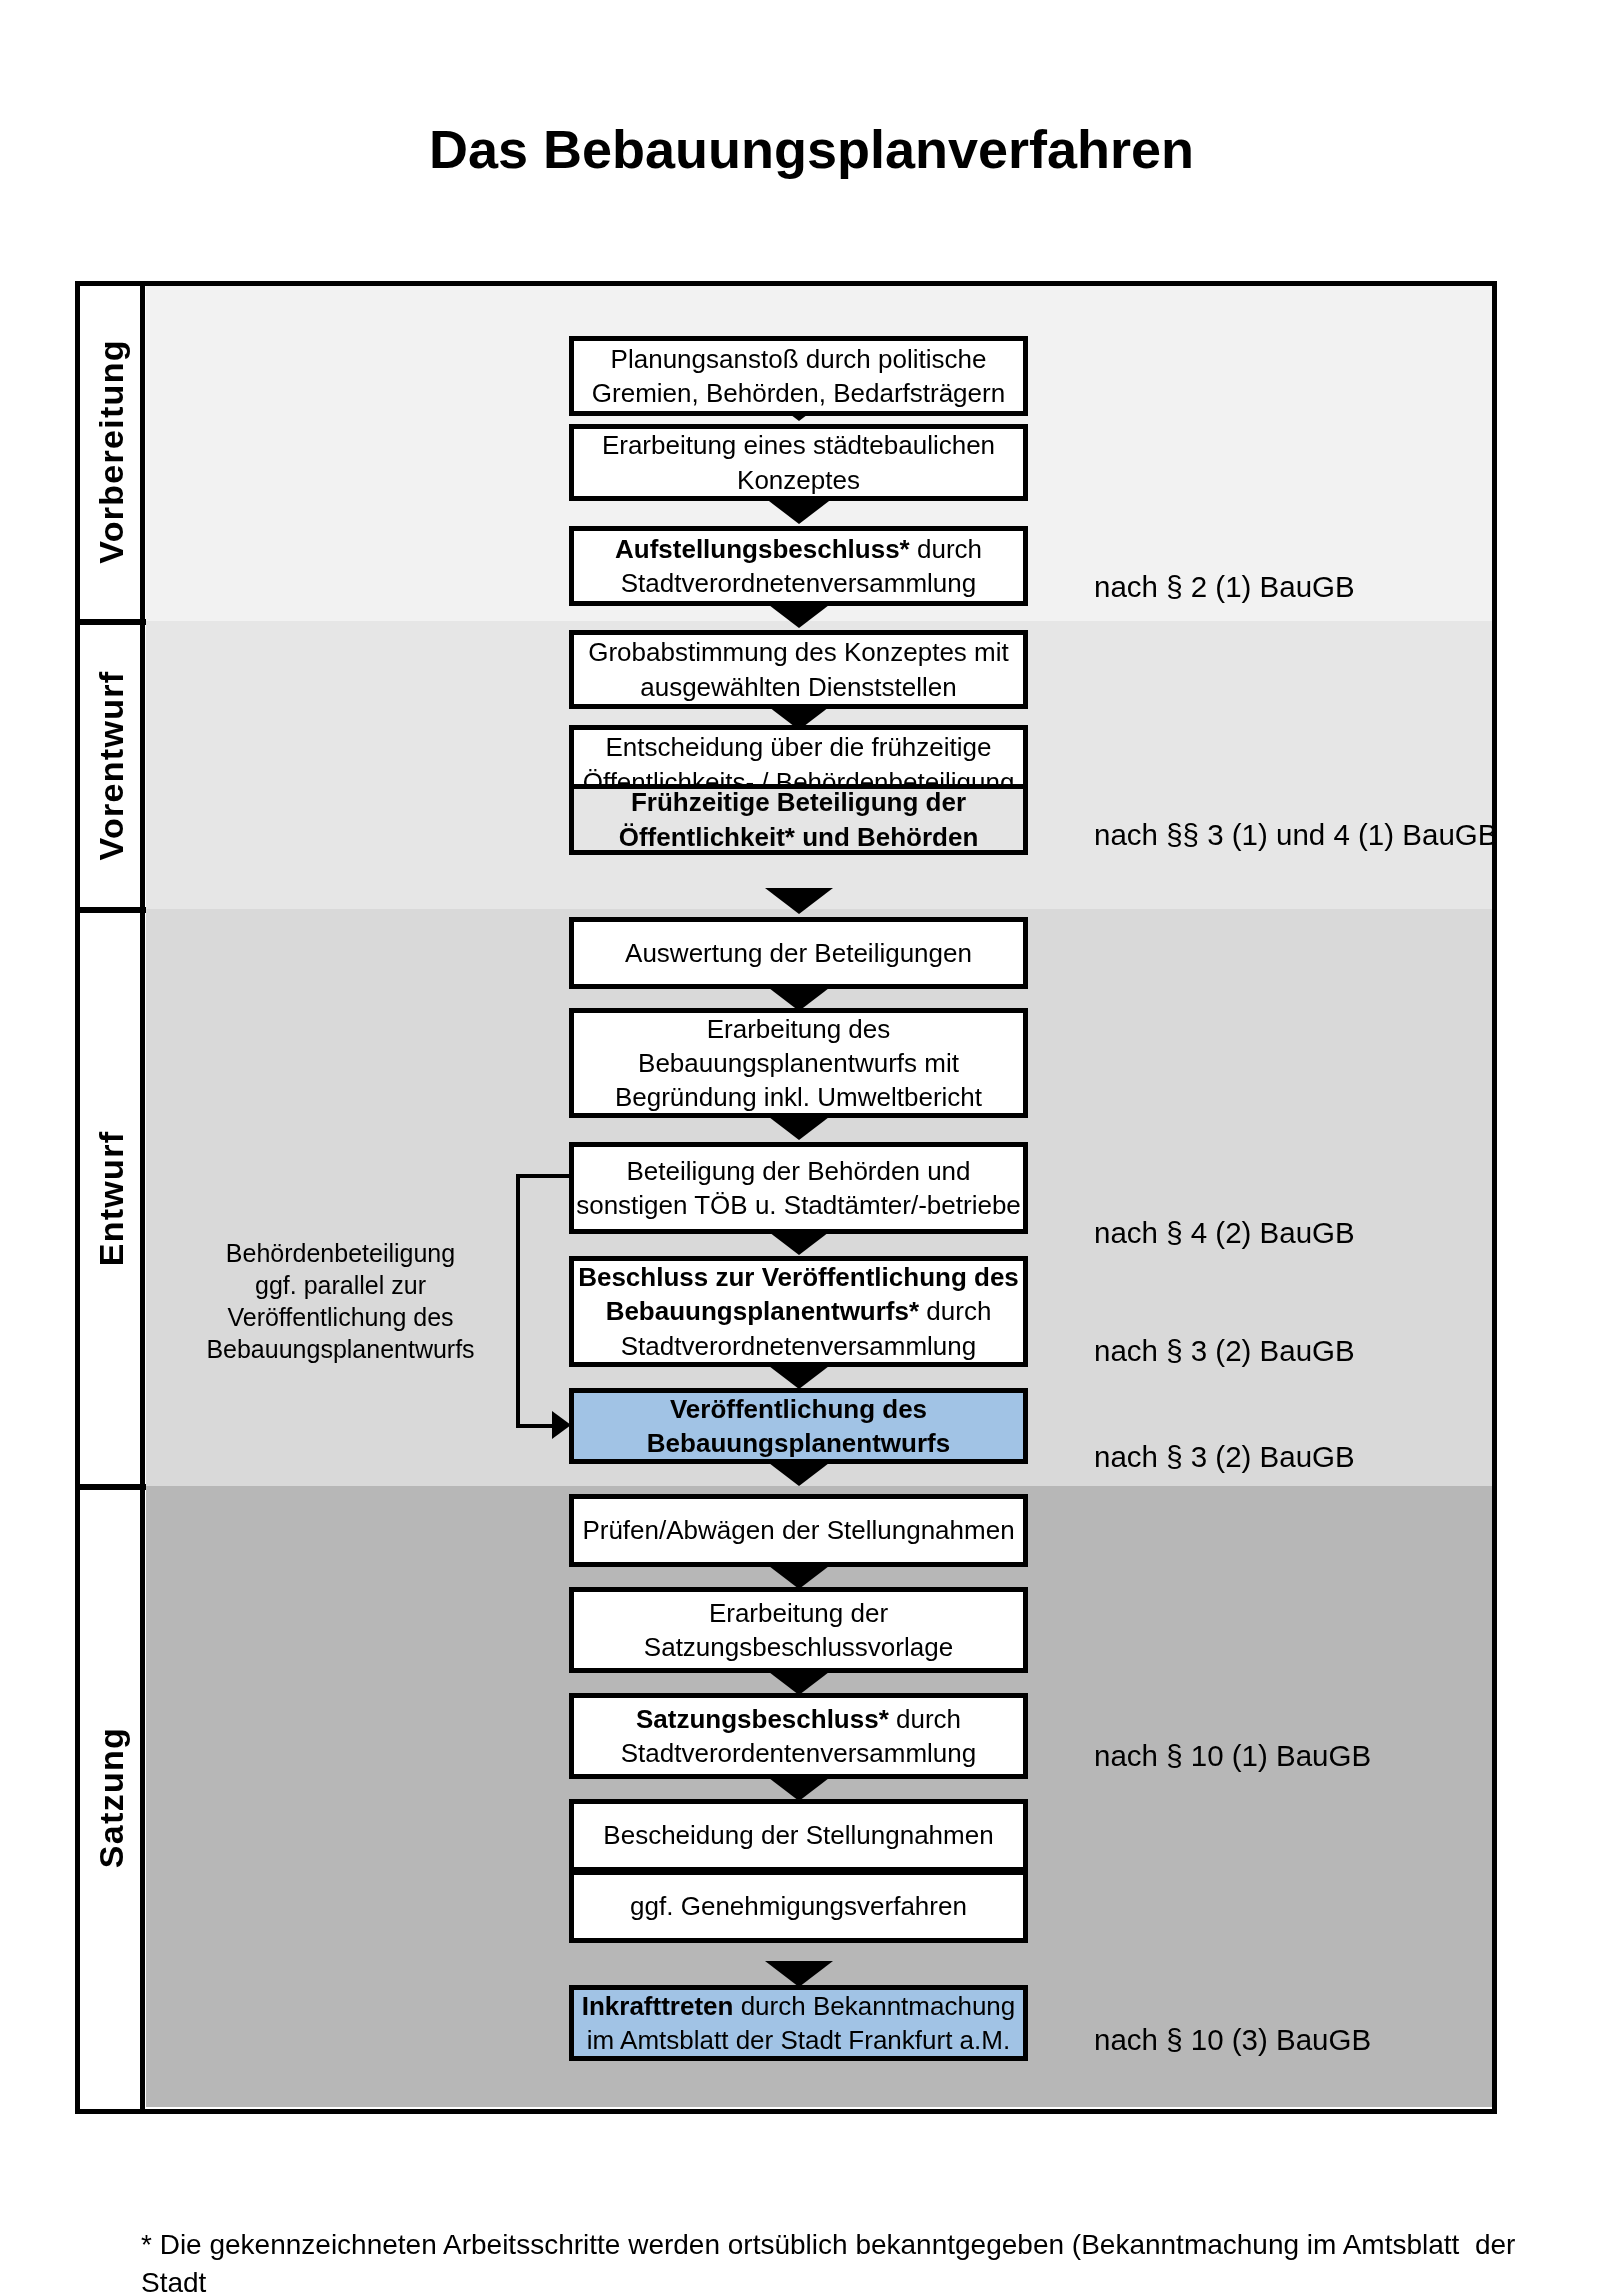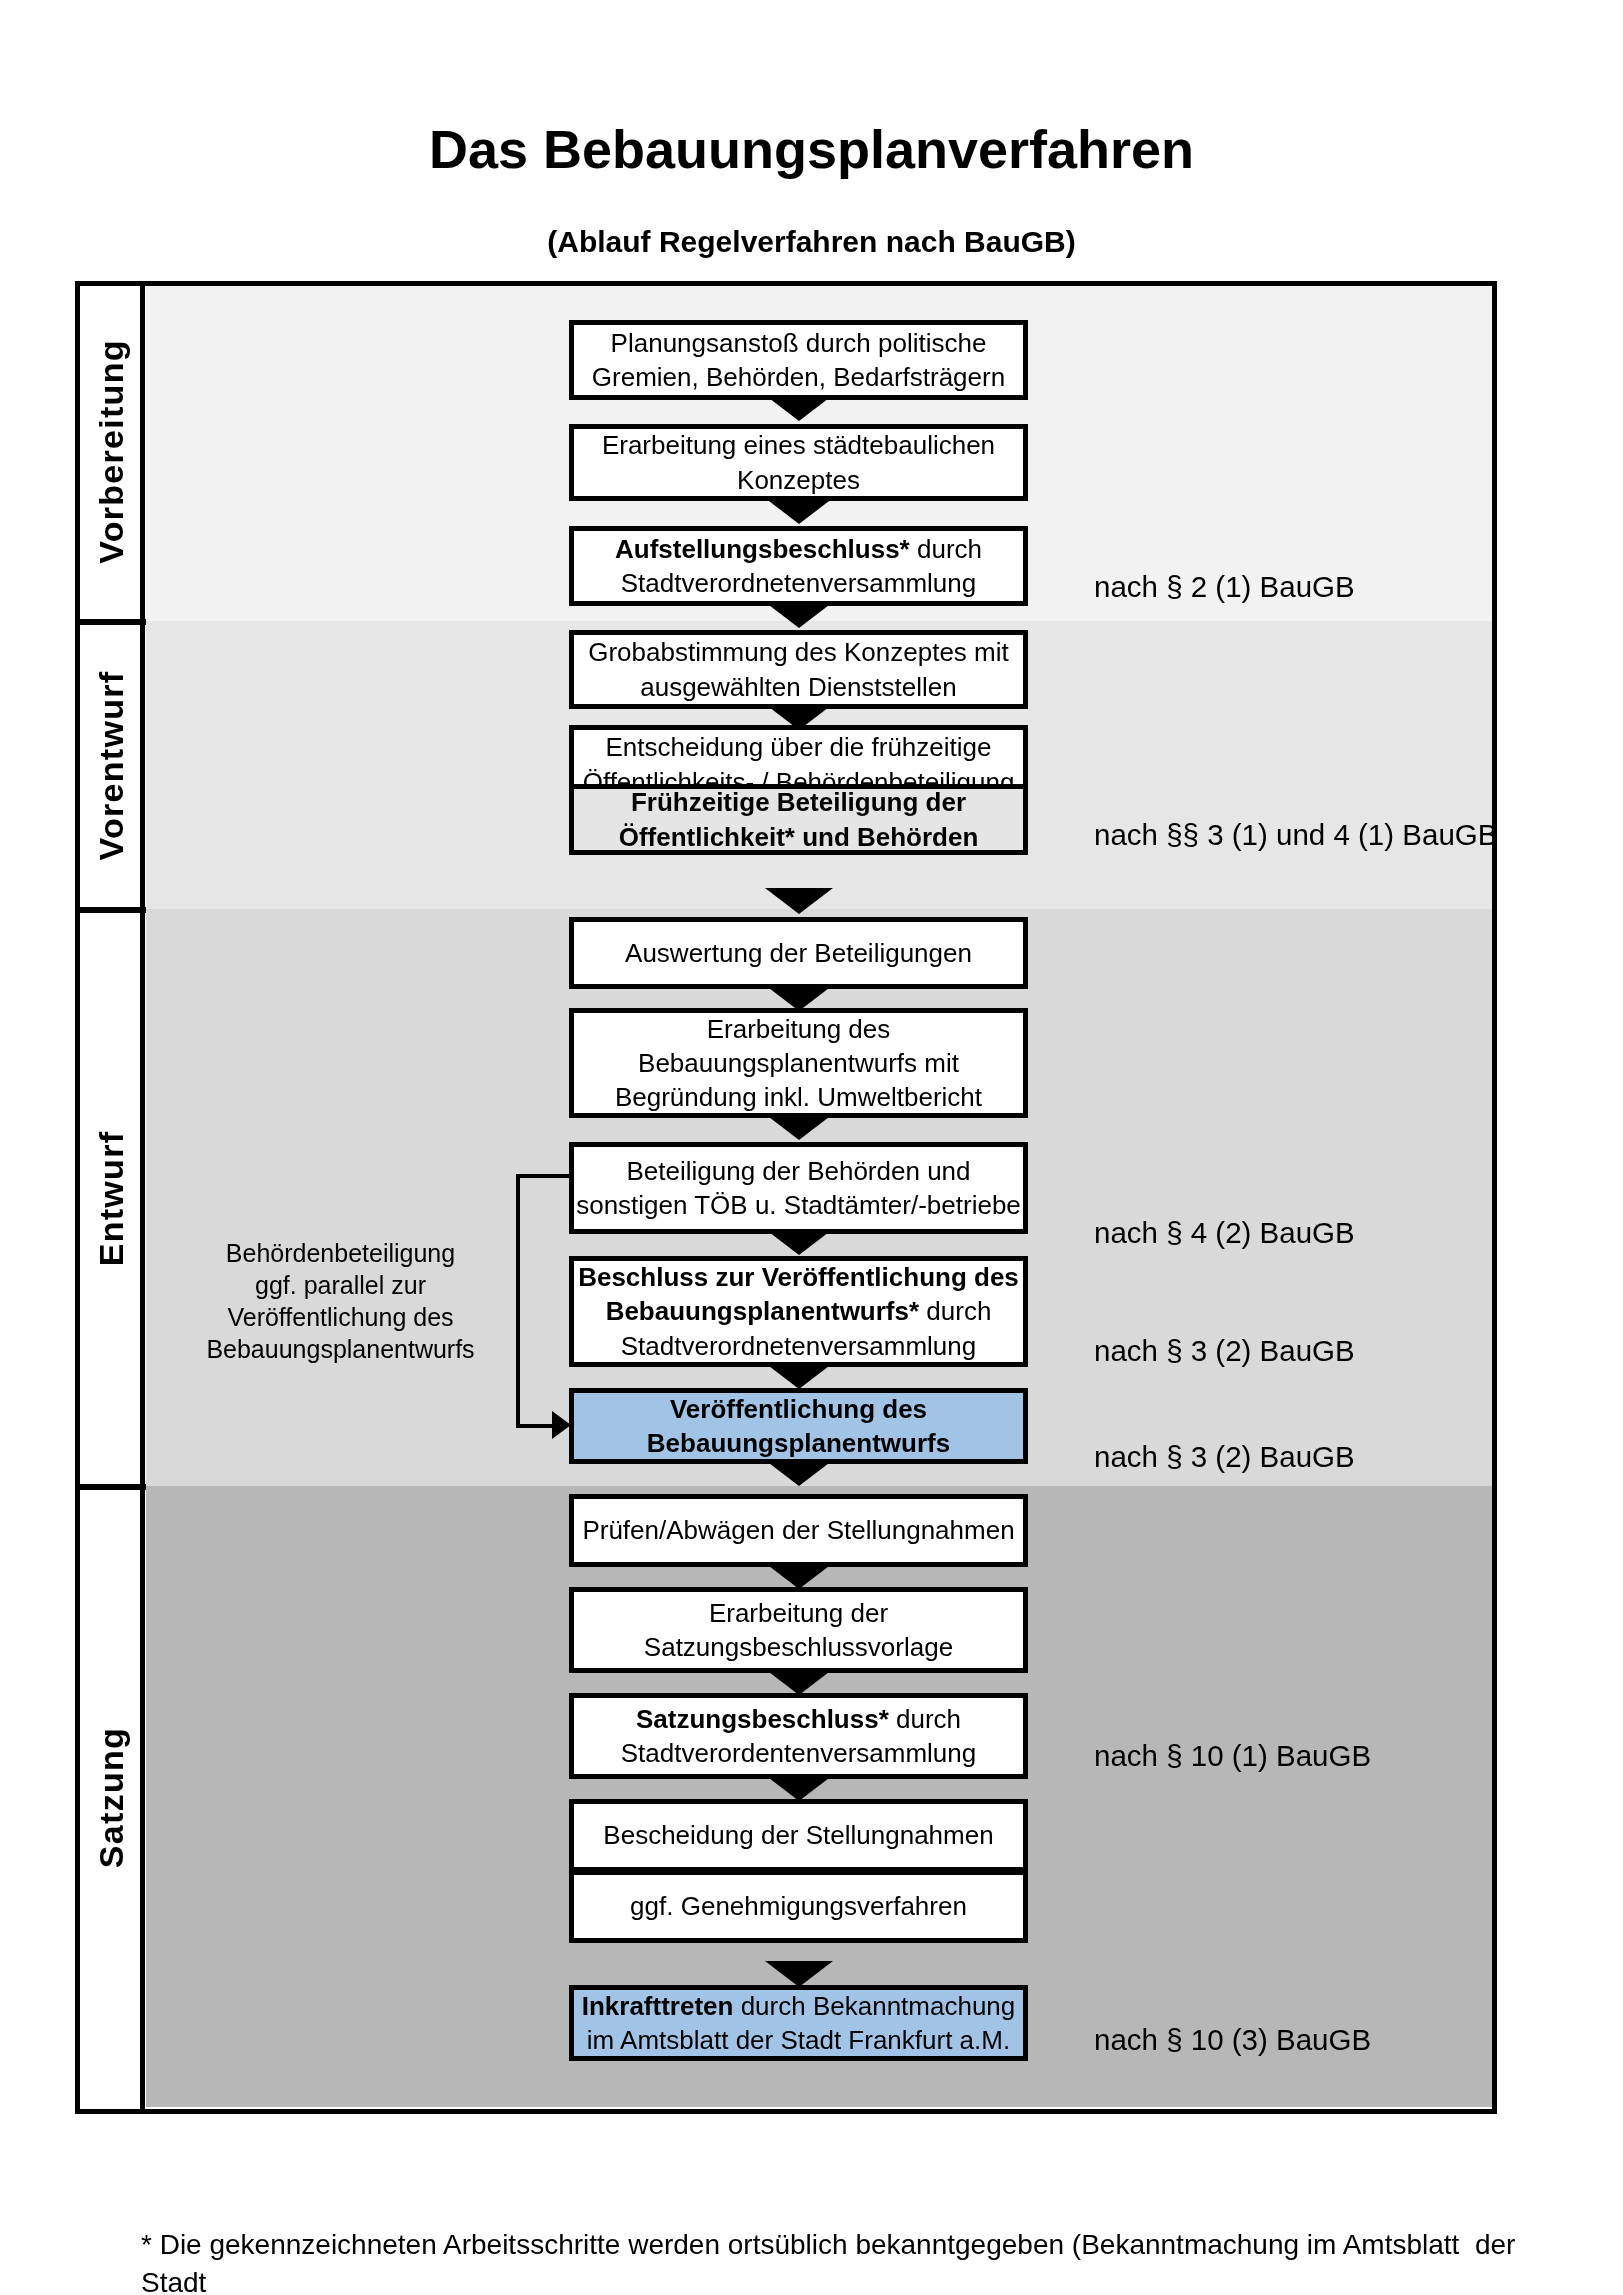--- a/index.html
+++ b/index.html
@@ -79,21 +79,20 @@
     font-size:28px;line-height:38px;
     white-space:pre-wrap;
   }
 </style>
 </head>
 <body>
 
 <div class="page">
 
   <div class="title">Das Bebauungsplanverfahren</div>
-  <div class="subtitle">(Ablauf Regelverfahren nach BauGB)</div>
 
   <div class="frame">
     <div class="label-col"></div>
     <div id="bands">
         <div class="band" style="top: 0px; height: 335px; background: rgb(242, 242, 242);"></div>
         <div class="band" style="top: 335px; height: 288px; background: rgb(230, 230, 230);"></div>
         <div class="label-divider" style="top: 333px;"></div>
         <div class="band" style="top: 623px; height: 577px; background: rgb(217, 217, 217);"></div>
         <div class="label-divider" style="top: 621px;"></div>
         <div class="band" style="top: 1200px; height: 621px; background: rgb(183, 183, 183);"></div>
@@ -101,21 +100,21 @@
       </div>
   </div>
 
   <div id="phase-labels">
       <div class="phase-label" style="width: 393px; height: 39px; left: -85px; top: 424px;">Vorbereitung</div>
       <div class="phase-label" style="width: 393px; height: 39px; left: -85px; top: 738px;">Vorentwurf</div>
       <div class="phase-label" style="width: 393px; height: 39px; left: -85px; top: 1171px;">Entwurf</div>
       <div class="phase-label" style="width: 393px; height: 39px; left: -85px; top: 1770px;">Satzung</div>
     </div>
   <div id="flow">
-      <div class="fbox" style="top: 312px; height: 80px;">
+      <div class="fbox" style="top: 328px; height: 80px;">
         <div><span class="seg">Planungsanstoß durch politische</span></div>
         <div><span class="seg">Gremien, Behörden, Bedarfsträgern</span></div>
       </div>
       <div class="arrow-down" style="top: 387px;"></div>
       <div class="fbox" style="top: 416px; height: 77px;">
         <div><span class="seg">Erarbeitung eines städtebaulichen</span></div>
         <div><span class="seg">Konzeptes</span></div>
       </div>
       <div class="arrow-down" style="top: 490px;"></div>
       <div class="fbox" style="top: 518px; height: 80px;">

